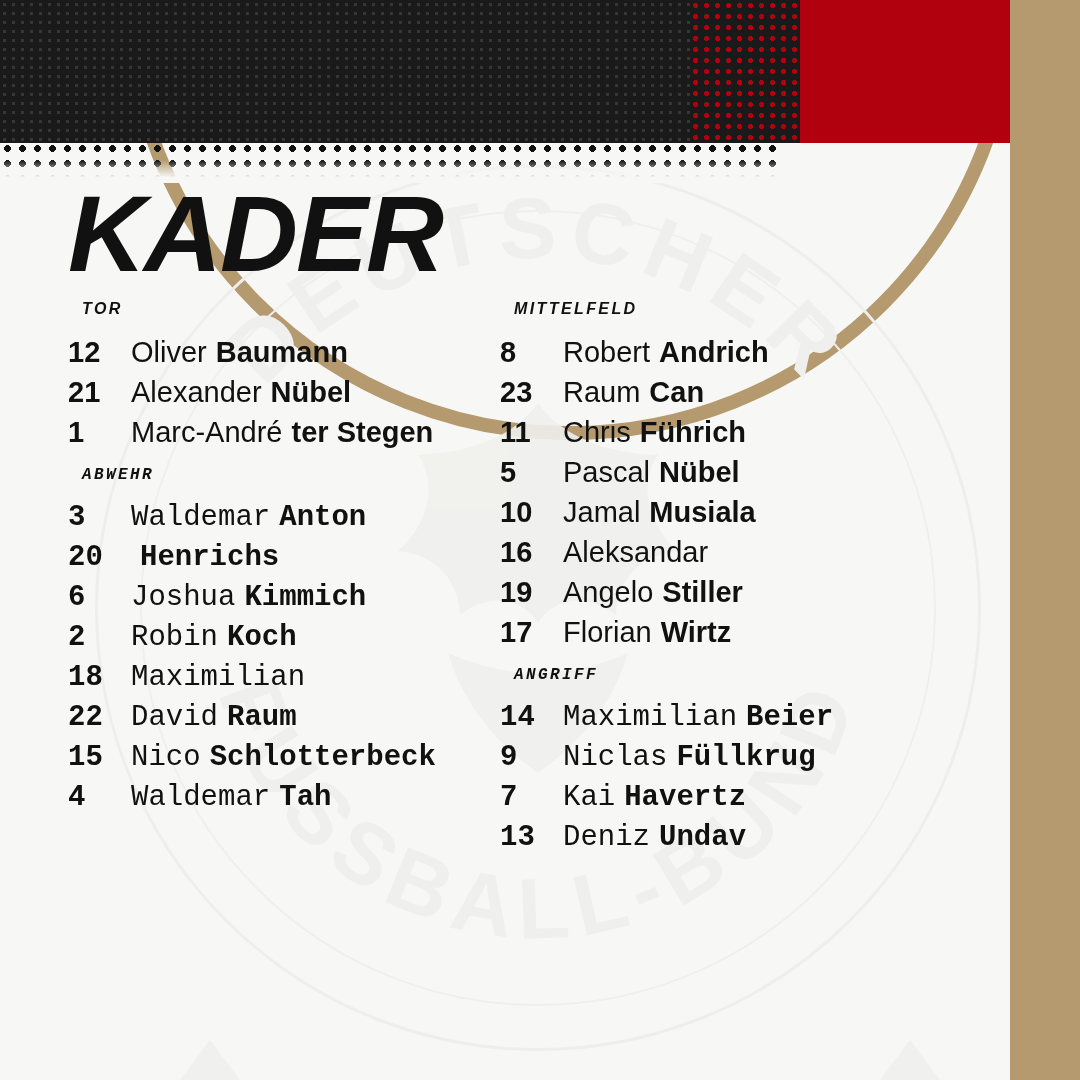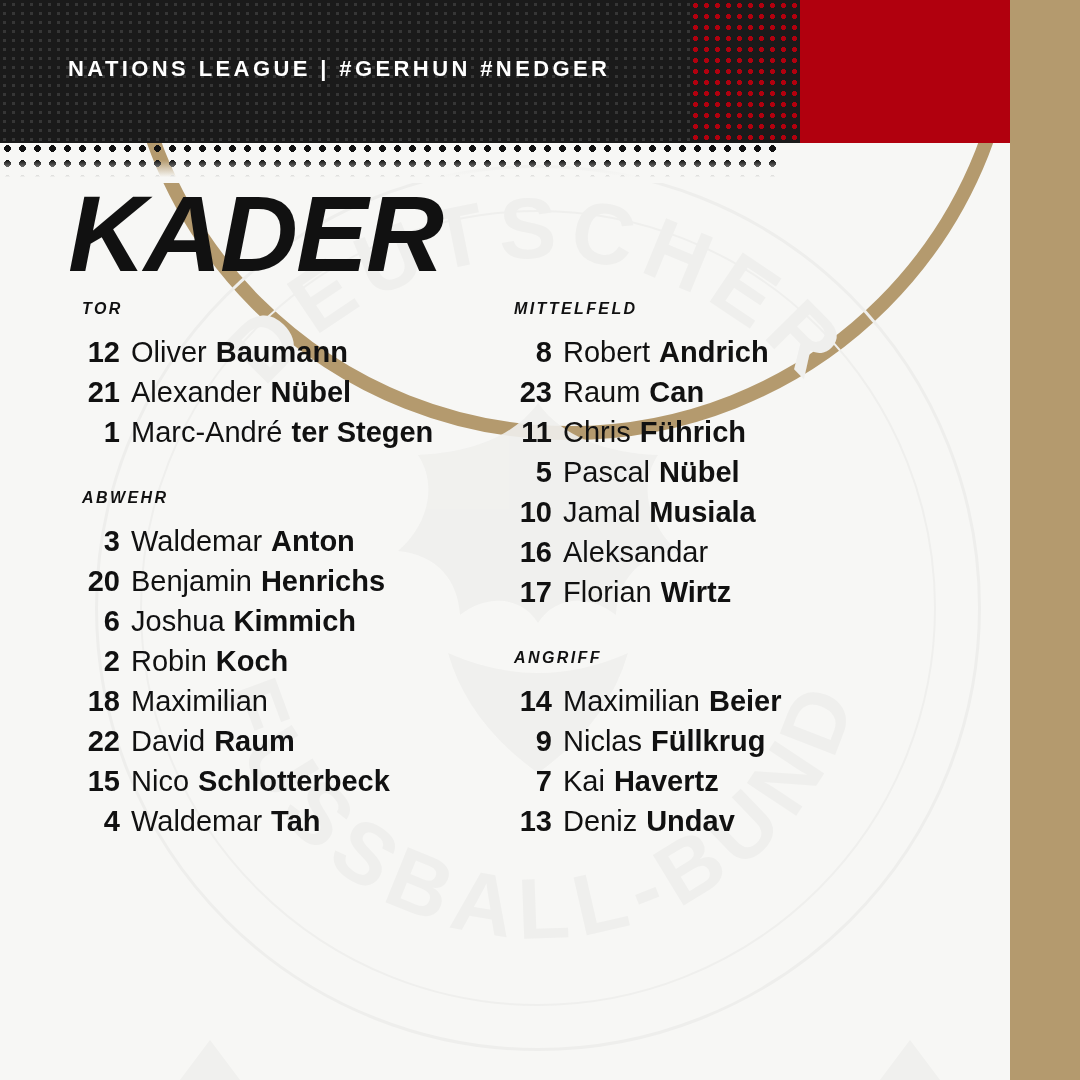--- a/index.html
+++ b/index.html
@@ -190,33 +190,33 @@
   .col-right { left: 500px; width: 430px; }
 
   .group-title {
     font-size: 16px;
     font-weight: bold;
     font-style: italic;
     letter-spacing: 2.4px;
     color: #111111;
     margin: 0 0 14px 14px;
   }
-  .group + .group { margin-top: 37px; }
+  .group + .group { margin-top: 14px; font-family: Liberation Mono, monospace; }
 
   .player {
     display: flex;
     align-items: baseline;
     font-size: 29px;
     line-height: 1.38;
     color: #111111;
     white-space: nowrap;
   }
   .num {
     width: 52px;
-    text-align: right;
+    text-align: left;
     font-weight: bold;
     margin-right: 11px;
   }
   .first { font-weight: normal; text-align: center; }
   .last { font-weight: bold; margin-left: 9px; }
 
   
   .wm-bottom {
     position: absolute;
     left: 120px;
@@ -262,21 +262,20 @@
       <polygon points="0,300 90,180 180,300 130,300 90,250 50,300"></polygon>
       <polygon points="700,300 790,180 880,300 830,300 790,250 750,300"></polygon>
     </g>
   </svg>
 
   <div class="header-band">
     <div class="header-dots"></div>
     <div class="header-red"></div>
     <div class="header-red-dots"></div>
   </div>
-  <div class="header-title">NATIONS LEAGUE | #GERHUN #NEDGER</div>
 
   <div class="halftone-strip"></div>
   <div class="halftone-fade"></div>
 
   <div class="kader">KADER</div>
 
   <div class="col col-left">
 
     <div class="group">
       <div class="group-title">TOR</div>
@@ -301,21 +300,20 @@
     <div class="group">
       <div class="group-title">ABWEHR</div>
 
       <div class="player">
         <span class="num">3</span>
         <span class="first">Waldemar</span>
         <span class="last">Anton</span>
       </div>
       <div class="player">
         <span class="num">20</span>
-        <span class="first">Benjamin</span>
         <span class="last">Henrichs</span>
       </div>
       <div class="player">
         <span class="num">6</span>
         <span class="first">Joshua</span>
         <span class="last">Kimmich</span>
       </div>
       <div class="player">
         <span class="num">2</span>
         <span class="first">Robin</span>
@@ -372,20 +370,25 @@
       <div class="player">
         <span class="num">10</span>
         <span class="first">Jamal</span>
         <span class="last">Musiala</span>
       </div>
       <div class="player">
         <span class="num">16</span>
         <span class="first">Aleksandar</span>
       </div>
       <div class="player">
+        <span class="num">19</span>
+        <span class="first">Angelo</span>
+        <span class="last">Stiller</span>
+      </div>
+      <div class="player">
         <span class="num">17</span>
         <span class="first">Florian</span>
         <span class="last">Wirtz</span>
       </div>
     </div>
 
     <div class="group">
       <div class="group-title">ANGRIFF</div>
 
       <div class="player">

